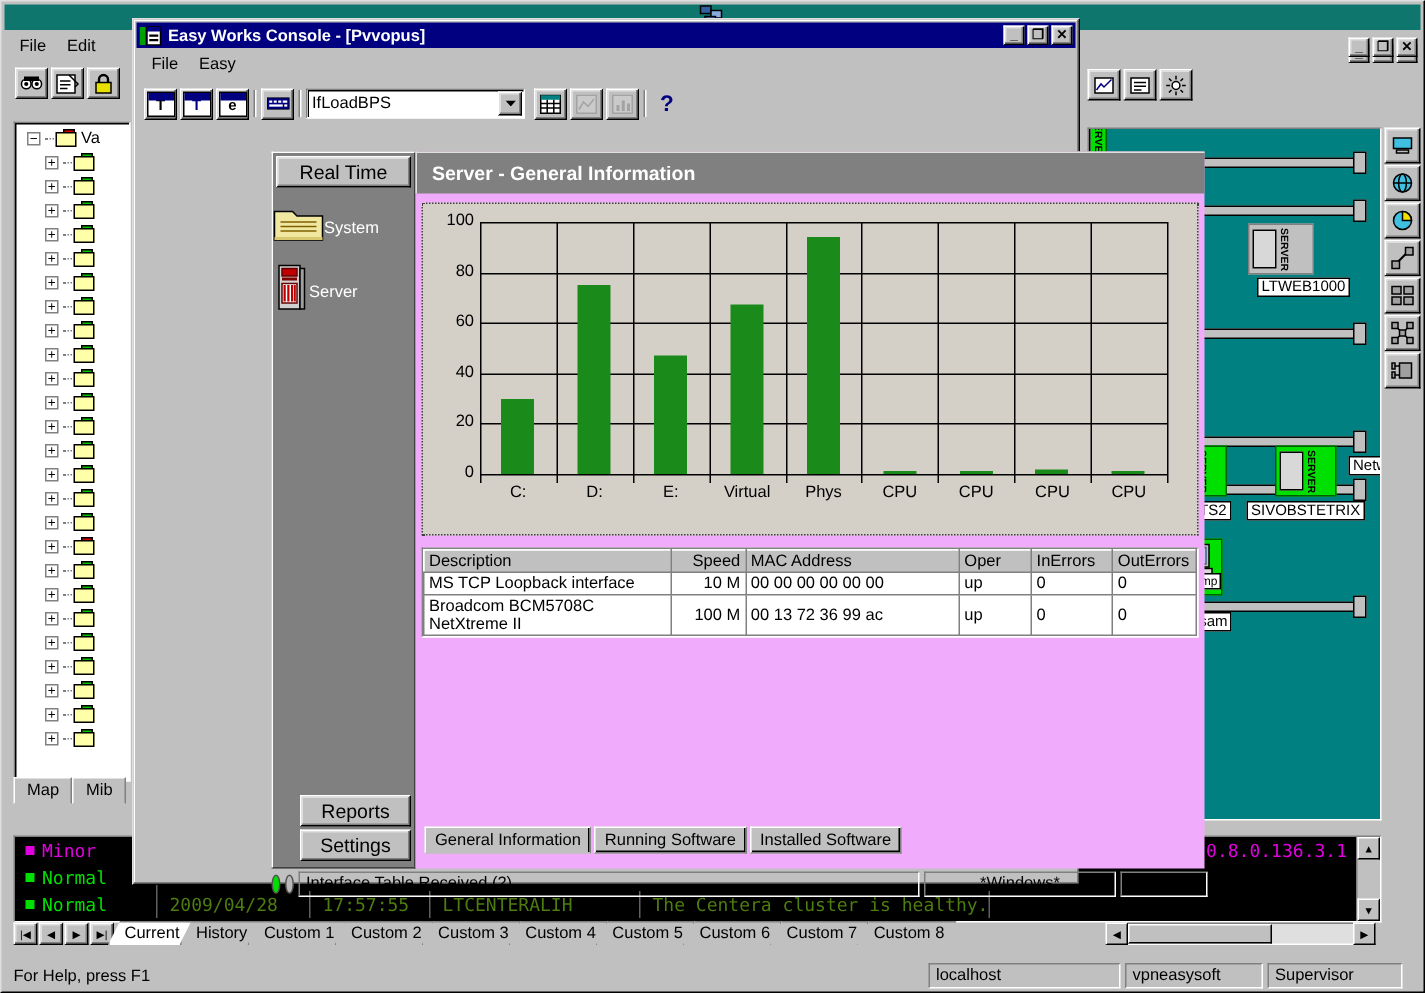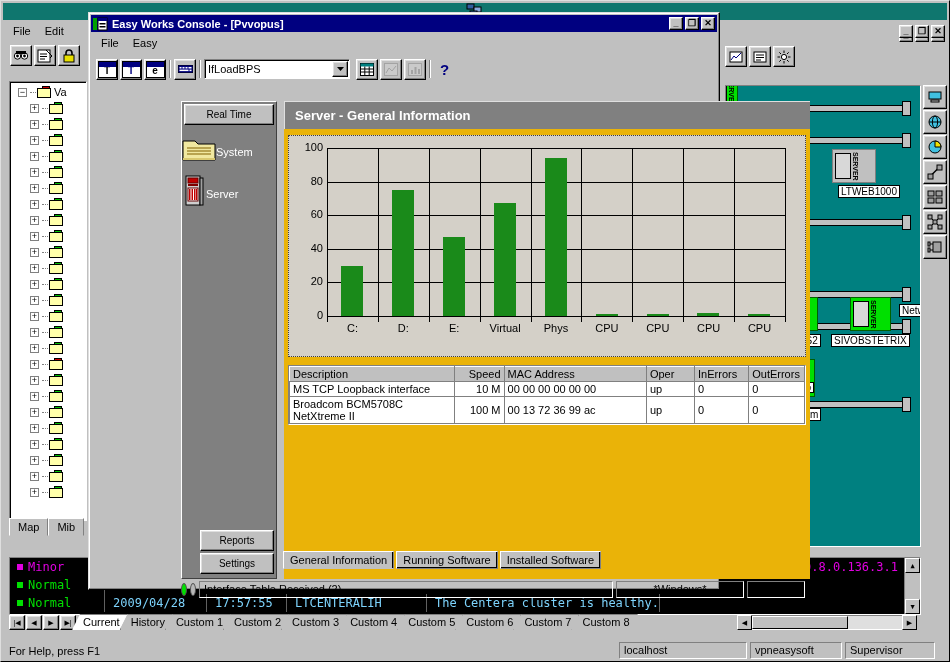--- a/index.html
+++ b/index.html
@@ -95,21 +95,21 @@
 
   
   #eventlog { left:8px; top:556px; width:912px; height:58px; }
   #event-inner { background:#000; width:100%; height:100%; position:relative; overflow:hidden;
                  font-family:"DejaVu Sans Mono", monospace; font-size:12px; }
   .erow { display:flex; align-items:center; height:18px; white-space:nowrap; }
   .esev { width:95px; display:flex; align-items:center; gap:5px; padding-left:7px;
           border-right:1px solid #606060; height:18px; }
   .dot { width:6px; height:6px; display:inline-block; }
   .ecell { padding-left:8px; border-right:1px solid #606060; height:18px; line-height:18px; }
-  .green { color:#7dd3fc; }
+  .green { color:#4d7c0f; }
   .magenta { color:#e000e0; }
 
   #ev-tabs { left:8px; top:612px; width:908px; height:17px; display:flex; align-items:flex-end; }
   .navbtn { width:16px; height:15px; background:#c0c0c0; margin-right:1px;
             border:1px solid; border-color:#ffffff #000000 #000000 #ffffff;
             box-shadow: inset -1px -1px 0 #808080, inset 1px 1px 0 #dfdfdf;
             display:flex; align-items:center; justify-content:center; font-size:7px; }
   .evtab { height:16px; line-height:15px; padding:0 7px 0 10px; font-size:11px; background:#c0c0c0;
            border:1px solid #808080; border-bottom:none;
            clip-path: polygon(8px 0, 100% 0, calc(100% - 8px) 100%, 0 100%);
@@ -137,27 +137,27 @@
            border:1px solid; border-color:#808080 #ffffff #ffffff #808080;
            box-shadow: inset 1px 1px 0 #000; padding-left:3px; font-size:11px; }
   .combo .arrow { margin-left:auto; width:16px; height:16px; background:#c0c0c0;
                   border:1px solid; border-color:#ffffff #000000 #000000 #ffffff;
                   box-shadow: inset -1px -1px 0 #808080, inset 1px 1px 0 #dfdfdf;
                   display:flex; align-items:center; justify-content:center; margin-right:1px; }
 
   #ewc-side { left:92px; top:88px; width:96px; height:478px; background:#808080;
               border:1px solid; border-color:#ffffff #404040 #404040 #ffffff; }
   .sidebtn { height:21px; margin:2px; background:#c0c0c0; display:flex; align-items:center;
-             justify-content:center; font-size:10px;
+             justify-content:center; font-size:13px;
              border:1px solid; border-color:#ffffff #000000 #000000 #ffffff;
              box-shadow: inset -1px -1px 0 #808080, inset 1px 1px 0 #dfdfdf; }
   .sideitem { display:flex; align-items:center; margin-top:11px; }
   .sideitem .lbl { color:#ffffff; font-size:11px; margin-top:3px; }
 
-  #ewc-main { left:195px; top:88px; width:526px; height:478px; background:#eab308; }
+  #ewc-main { left:188px; top:88px; width:526px; height:478px; background:#f0abfc; }
   #panel-header { height:28px; background:#808080; color:#fff; font-weight:bold;
                   font-size:13px; display:flex; align-items:center; padding-left:10px;
                   border-top:1px solid #dfdfdf; border-left:1px solid #dfdfdf; }
   #chart-box { margin:6px 4px 0 4px; height:222px; border:1px dotted #404040; background:#d4d0c8;
                position:relative; }
   .axis-lbl { position:absolute; font-size:11px; color:#000; text-align:right; }
   .xtick { position:absolute; font-size:11px; color:#000; text-align:center; }
   .bar { position:absolute; background:#1a8a1a; }
   .grid-v { position:absolute; width:1px; background:#000; }
   .grid-h { position:absolute; height:1px; background:#000; }

